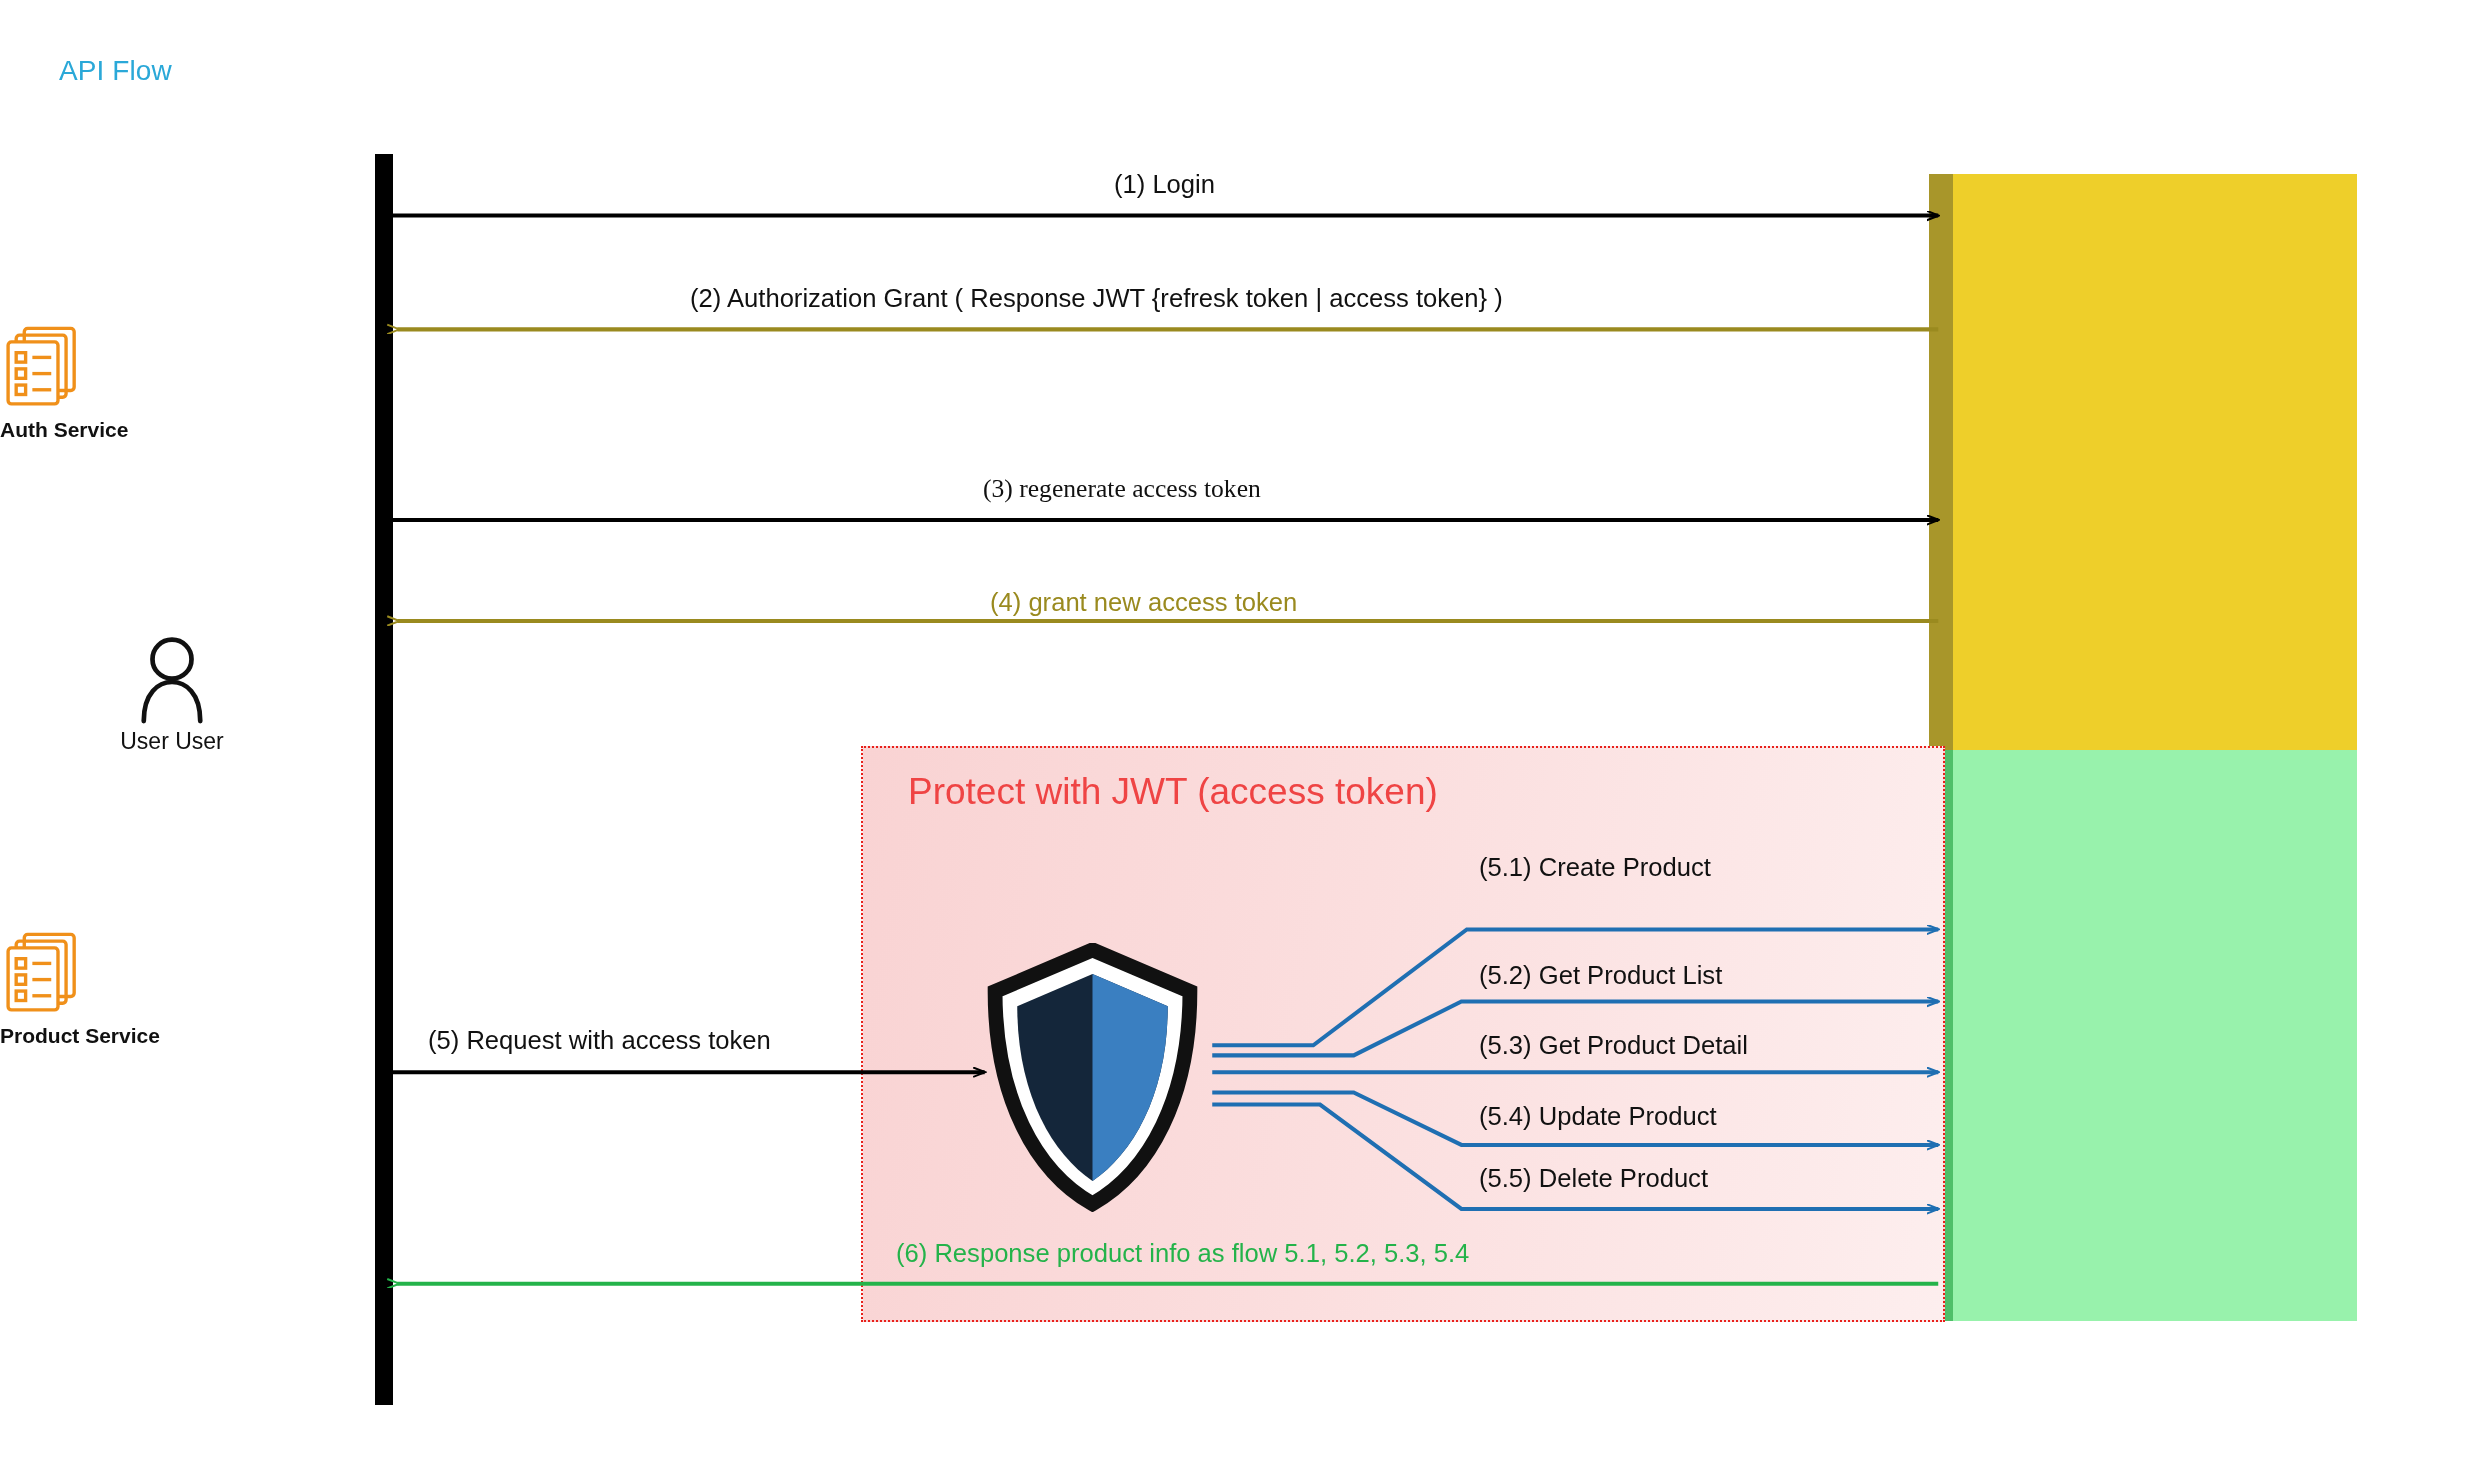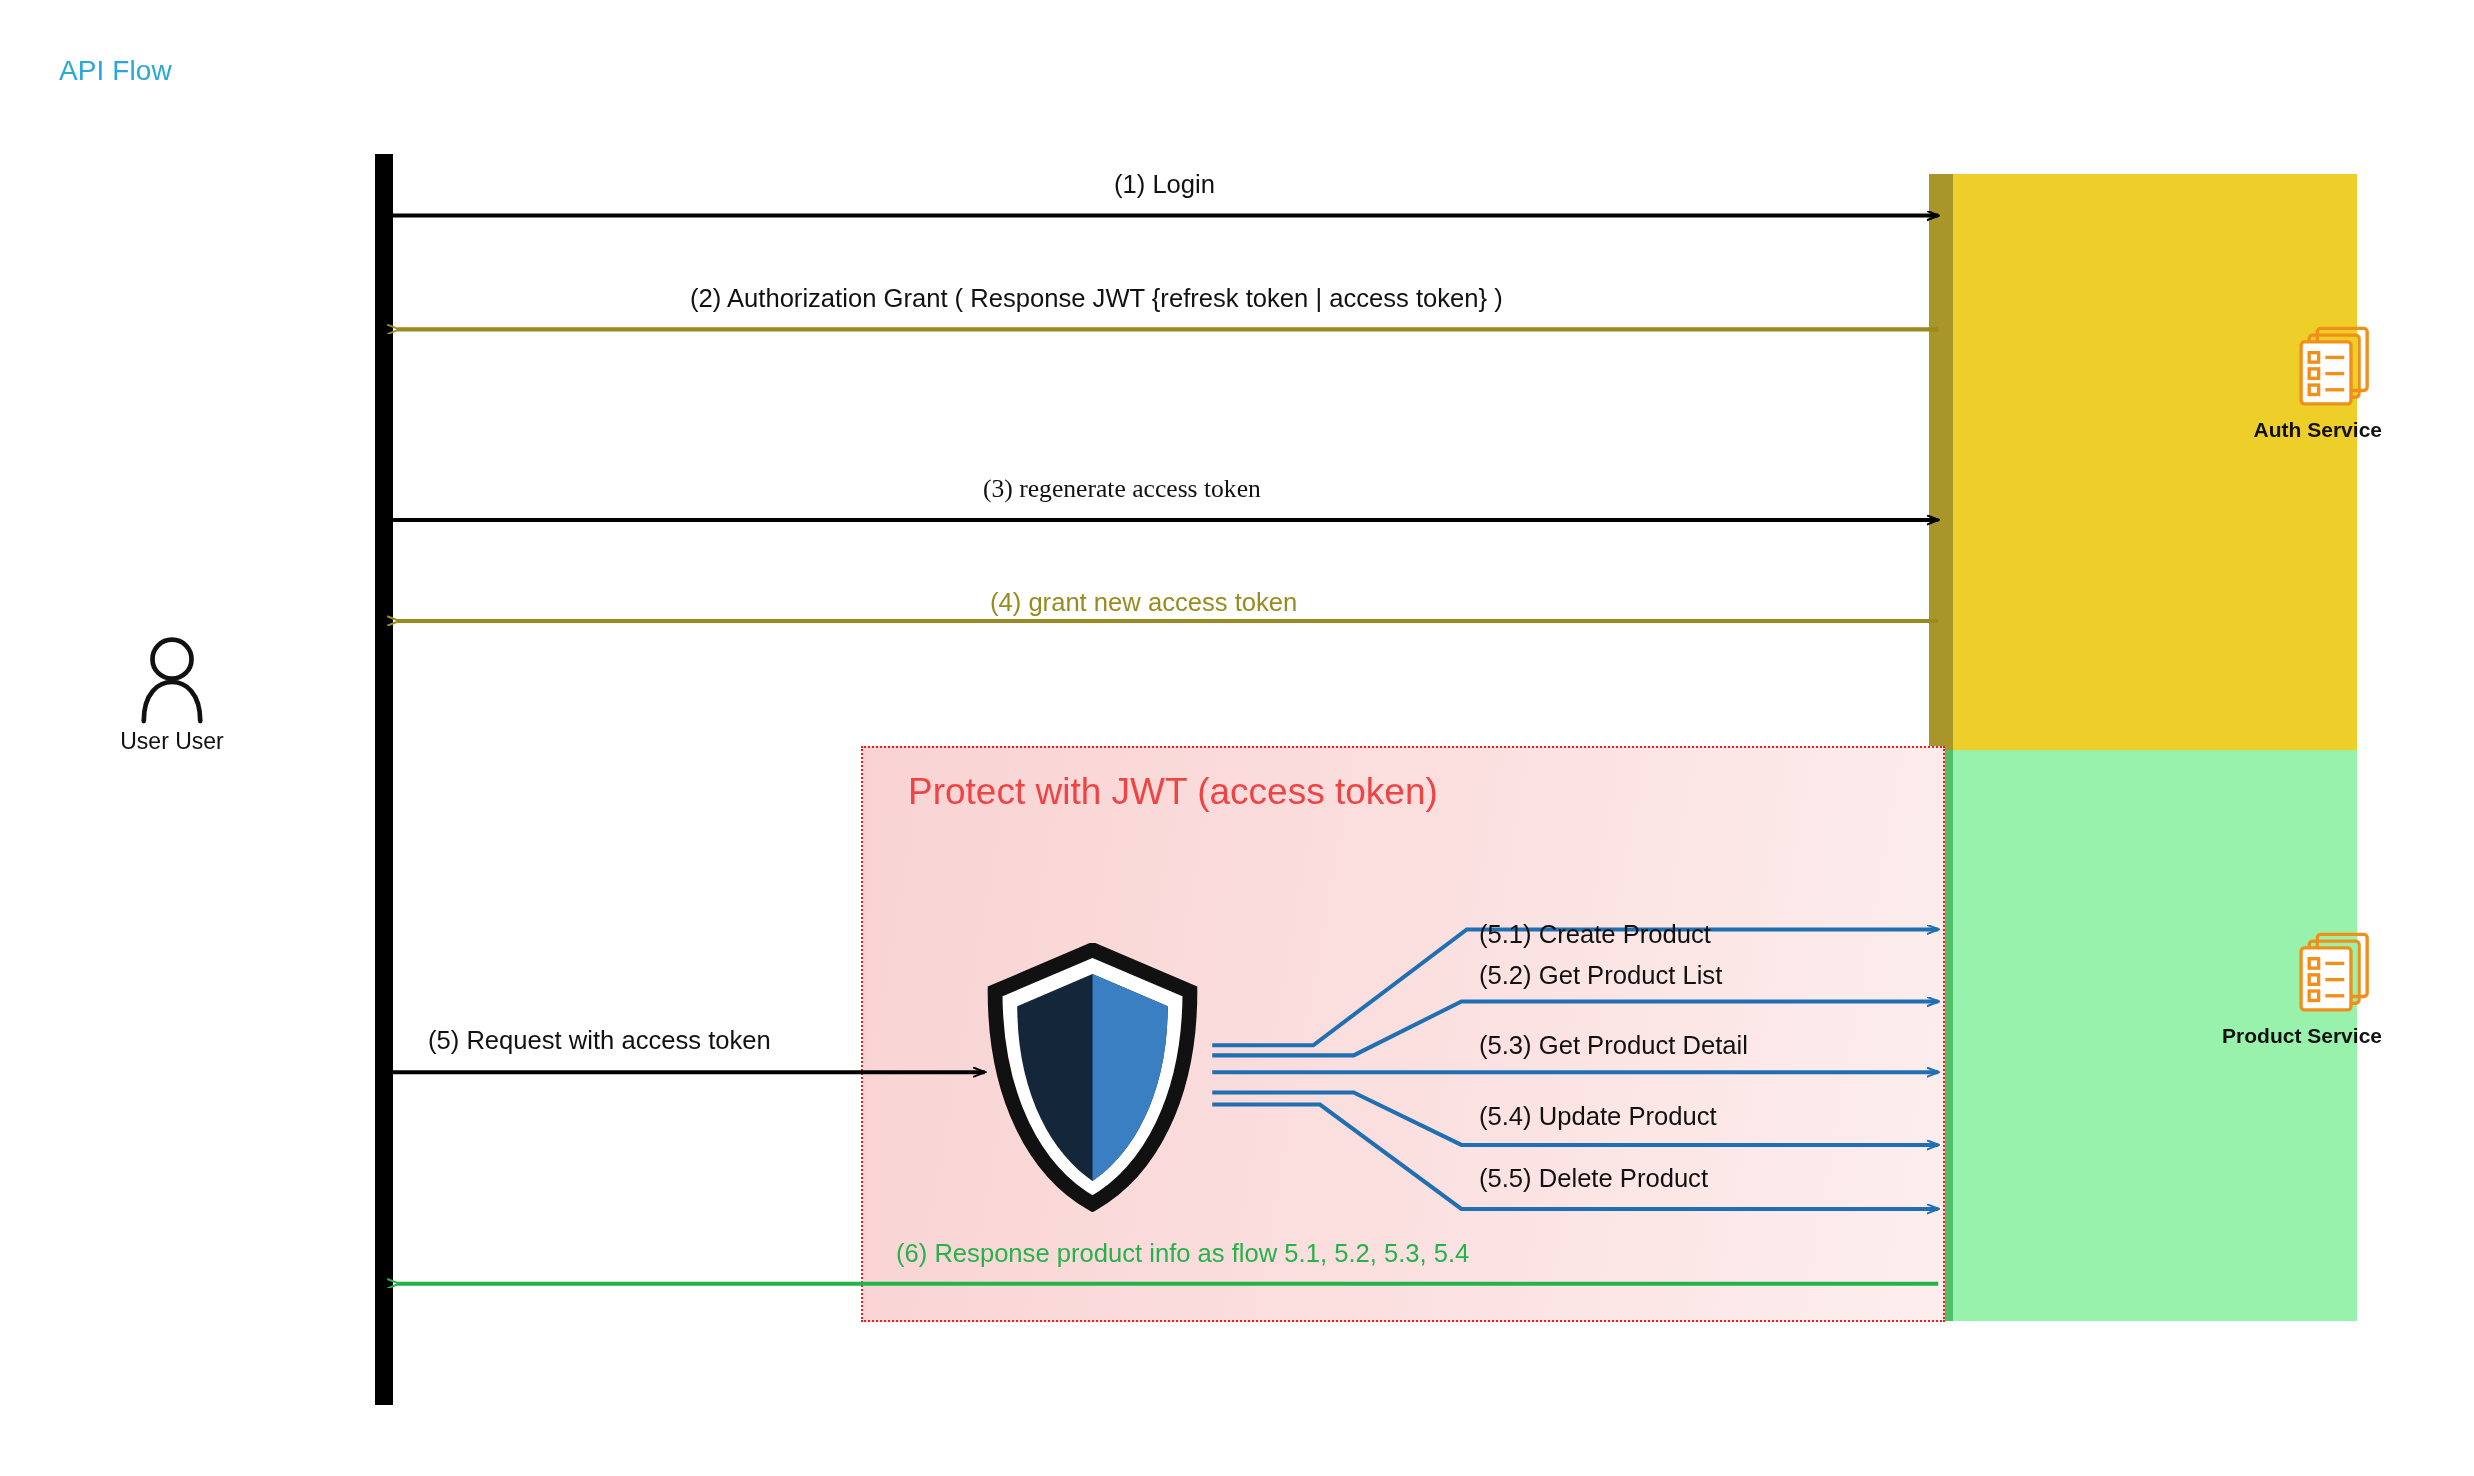--- a/index.html
+++ b/index.html
@@ -65,21 +65,21 @@
     left: 1929px;
     top: 750px;
     width: 428px;
     height: 571px;
     background: #98f2ac;
   }
   .service-inner {
     position: absolute;
     left: 0;
     right: 0;
-    text-align: right;
+    text-align: left;
   }
   #auth-service-inner { top: 323px; }
   #product-service-inner { top: 929px; }
   .service-label {
     font-size: 21px;
     font-weight: bold;
     color: #111111;
     margin-top: 8px;
   }
   
@@ -244,21 +244,21 @@
 
     <line x1="2878" y1="1906" x2="590" y2="1906" stroke="#24b34a" stroke-width="6" marker-end="url(#ah-green-l)"></line>
   </svg>
 
   <div class="msg-label" style="left:1114px; top:170px;text-align:right;">(1) Login</div>
   <div class="msg-label" style="left:690px; top:284px;">(2) Authorization Grant ( Response JWT {refresk token | access token} )</div>
   <div class="msg-label" style="left:983px; top:474px;font-family:Liberation Serif, serif;">(3) regenerate access token</div>
   <div class="msg-label olive" style="left:990px; top:588px;">(4) grant new access token</div>
   <div class="msg-label" style="left:428px; top:1026px;">(5) Request with access token</div>
 
-  <div class="msg-label blue" style="left:1479px; top:920px;">(5.1) Create Product</div>
+  <div class="msg-label blue" style="left:1479px; top:853px;">(5.1) Create Product</div>
   <div class="msg-label blue" style="left:1479px; top:961px;">(5.2) Get Product List</div>
   <div class="msg-label blue" style="left:1479px; top:1031px;">(5.3) Get Product Detail</div>
   <div class="msg-label blue" style="left:1479px; top:1102px;">(5.4) Update Product</div>
   <div class="msg-label blue" style="left:1479px; top:1164px;">(5.5) Delete Product</div>
 
   <div class="msg-label green" style="left:896px; top:1239px;">(6) Response product info as flow 5.1, 5.2, 5.3, 5.4</div>
 
 </div>
 
 

